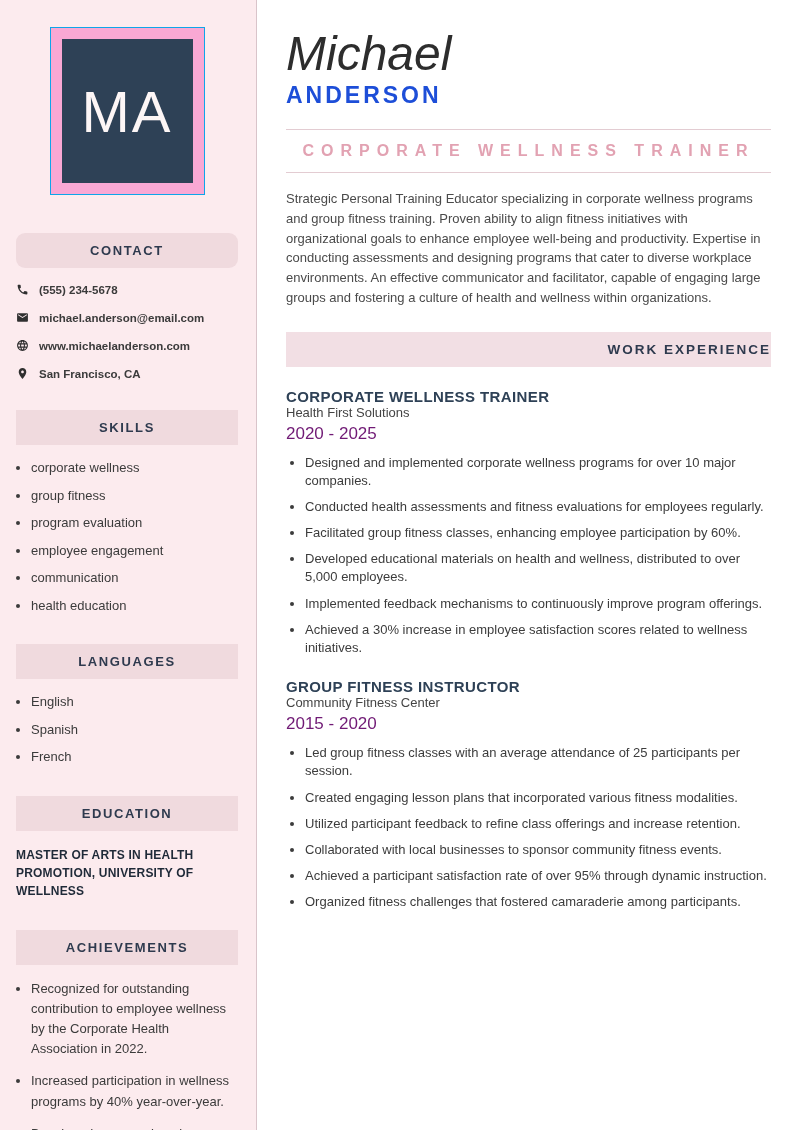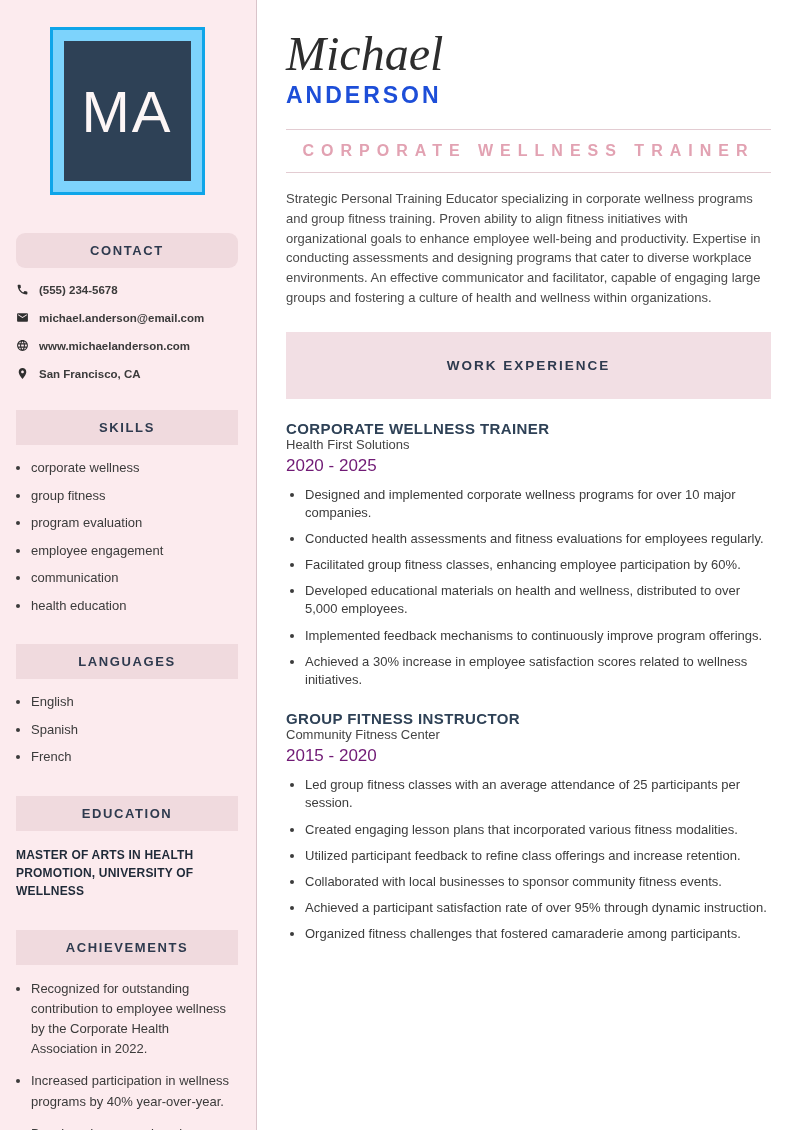--- a/index.html
+++ b/index.html
@@ -16,22 +16,22 @@
   .sidebar {
     width: 257px; height: 1130px;
     background: #fcebee;
     border-right: 1px solid #d9c4ca;
     padding: 0 18px 0 16px;
     flex-shrink: 0;
   }
   .photo-frame {
     width: 155px; height: 168px;
     margin: 27px auto 0 auto;
-    background: #7dd3fc;
-    border: 3px solid #0ea5e9;
+    background: #f9a8d4;
+    border: 1px solid #0ea5e9;
     padding: 11px;
     display: flex;
   }
   .photo-inner {
     flex: 1;
     background: #2e4156;
     display: flex; align-items: center; justify-content: center;
     color: #fdf6f6;
     font-size: 58px;
     letter-spacing: 2px;
@@ -70,21 +70,21 @@
     font-size: 12px;
     font-weight: bold;
     color: #1f2a38;
     line-height: 1.5;
     letter-spacing: 0.2px;
   }
 
   
   .main { flex: 1; padding: 30px 29px 0 29px; }
   .first-name {
-    font-family: Liberation Serif, serif;
+    font-family: Liberation Sans, sans-serif;
     font-style: italic;
     font-size: 48px;
     color: #2d2d2d;
     line-height: 1.0;
   }
   .last-name {
     font-size: 23px;
     font-weight: bold;
     letter-spacing: 3px;
     color: #1d4ed8;
@@ -102,22 +102,22 @@
     letter-spacing: 7px;
   }
   .summary {
     margin: 16px 0 24px 0;
     font-size: 13px;
     line-height: 1.52;
     color: #4a4a4a;
   }
   .exp-band {
     background: #f2dfe4;
-    text-align: center;
-    padding: 26px 0;
+    text-align: right;
+    padding: 10px 0;
     font-size: 13.5px;
     font-weight: bold;
     letter-spacing: 2px;
     color: #2e3a4e;
   }
   .job { margin-top: 21px; }
   .job-role {
     font-size: 15px;
     font-weight: bold;
     color: #2e4156;

